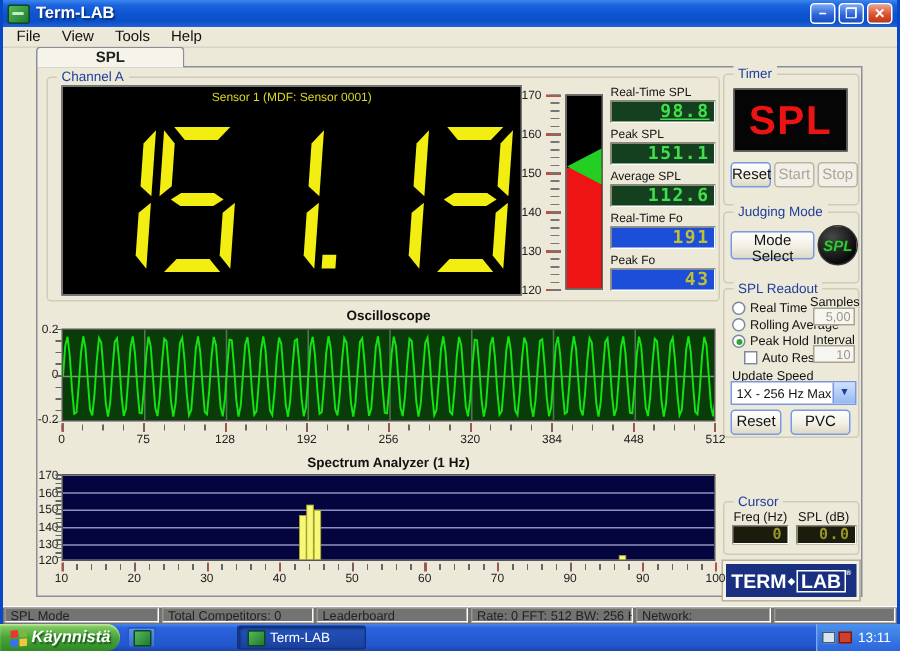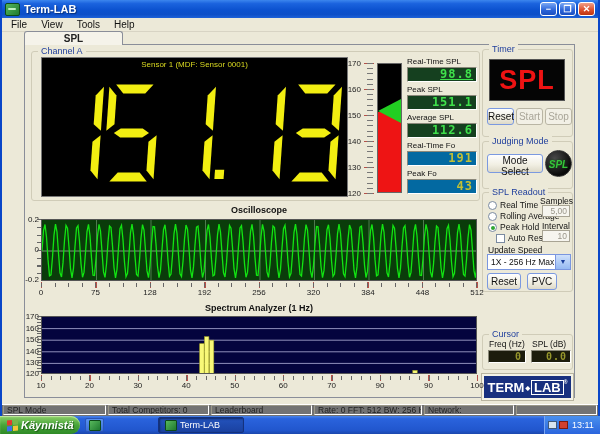--- a/index.html
+++ b/index.html
@@ -48,21 +48,21 @@
   .mfill{position:absolute;left:0;bottom:0;width:100%;background:#ee1414;}
   .mpeak{position:absolute;left:0;width:0;height:0;border-right:23px solid #22cf22;
     border-top:12px solid transparent;border-bottom:12px solid transparent;}
   
   .ro-label{position:absolute;left:382px;width:72px;font-size:8px;color:#111;white-space:nowrap;}
   .led{position:absolute;left:382px;width:70px;height:15px;box-sizing:border-box;
     border:1px solid;border-color:#8a887a #fff #fff #8a887a;
     font-family:"DejaVu Sans Mono",monospace;font-weight:bold;font-size:12px;line-height:13px;
     text-align:right;padding-right:3px;letter-spacing:1px;}
   .led-green{background:#15401f;color:#3fe04b;}
-  .led-olive{background:#0369a1;color:#c2bf35;}
+  .led-olive{background:#1d4ed8;color:#c2bf35;}
   .led-dim{background:#1c1c0c;color:#96962c;}
   
   .xp-btn{position:absolute;box-sizing:border-box;border:1px solid #7b99e0;border-radius:3px;
     background:linear-gradient(180deg,#fefefe,#f2f0e4 55%,#ddd9c8);font-size:10px;color:#111;
     text-align:center;font-family:"Liberation Sans",sans-serif;padding:0;}
   .xp-btn.disabled{color:#a9a598;border-color:#b9b5a4;background:#f2f0e6;}
   .timer-display{position:absolute;left:6px;top:9px;width:76px;height:42px;background:#050505;
     border:1px solid #555;color:#ee1313;font-weight:bold;font-size:27px;line-height:40px;
     text-align:center;letter-spacing:1px;box-sizing:border-box;}
   .spl-globe{position:absolute;width:27px;height:27px;border-radius:50%;
@@ -246,21 +246,21 @@
         <span class="small-lb" style="left:57px;top:3px;">Samples</span>
         <div class="mini-input" style="left:59px;top:12px;width:28px;height:12px;">5,00</div>
         <span class="small-lb" style="left:59px;top:28px;">Interval</span>
         <div class="mini-input" style="left:59px;top:37px;width:28px;height:12px;">10</div>
         <span class="small-lb" style="left:5px;top:52px;">Update Speed</span>
         <div class="combo" style="left:4px;top:61px;width:84px;height:16px;">
           <span>1X - 256 Hz Max</span>
           <span class="combo-arrow">▼</span>
         </div>
         <button class="xp-btn" style="left:4px;top:80px;width:34px;height:17px;">Reset</button>
-        <button class="xp-btn" style="left:44px;top:80px;width:30px;height:17px;">PVC</button>
+        <button class="xp-btn" style="left:44px;top:80px;width:40px;height:17px;">PVC</button>
       </div>
 
       <div class="groupbox" style="left:457px;top:289px;width:91px;height:36px;">
         <span class="gb-legend">Cursor</span>
         <span class="small-lb" style="left:6px;top:4px;">Freq (Hz)</span>
         <span class="small-lb" style="left:49px;top:4px;">SPL (dB)</span>
         <div class="led led-dim" style="position:absolute;left:5px;top:15px;width:38px;height:13px;font-size:10px;line-height:11px;">0</div>
         <div class="led led-dim" style="position:absolute;left:48px;top:15px;width:40px;height:13px;font-size:10px;line-height:11px;">0.0</div>
       </div>
 

